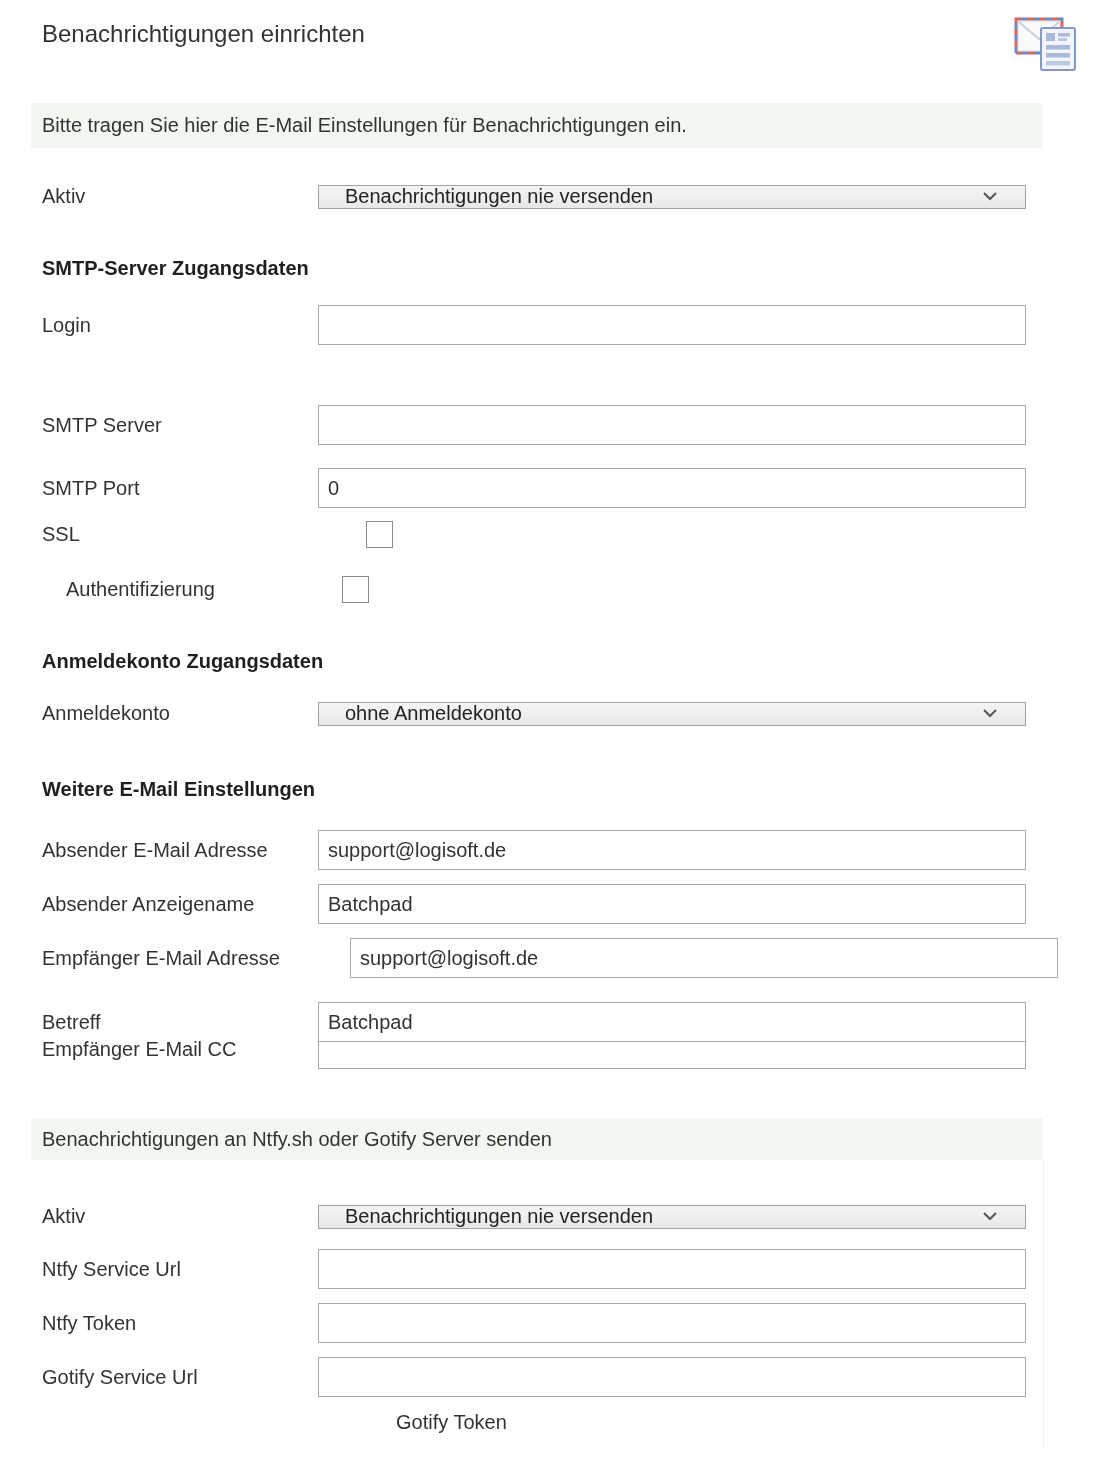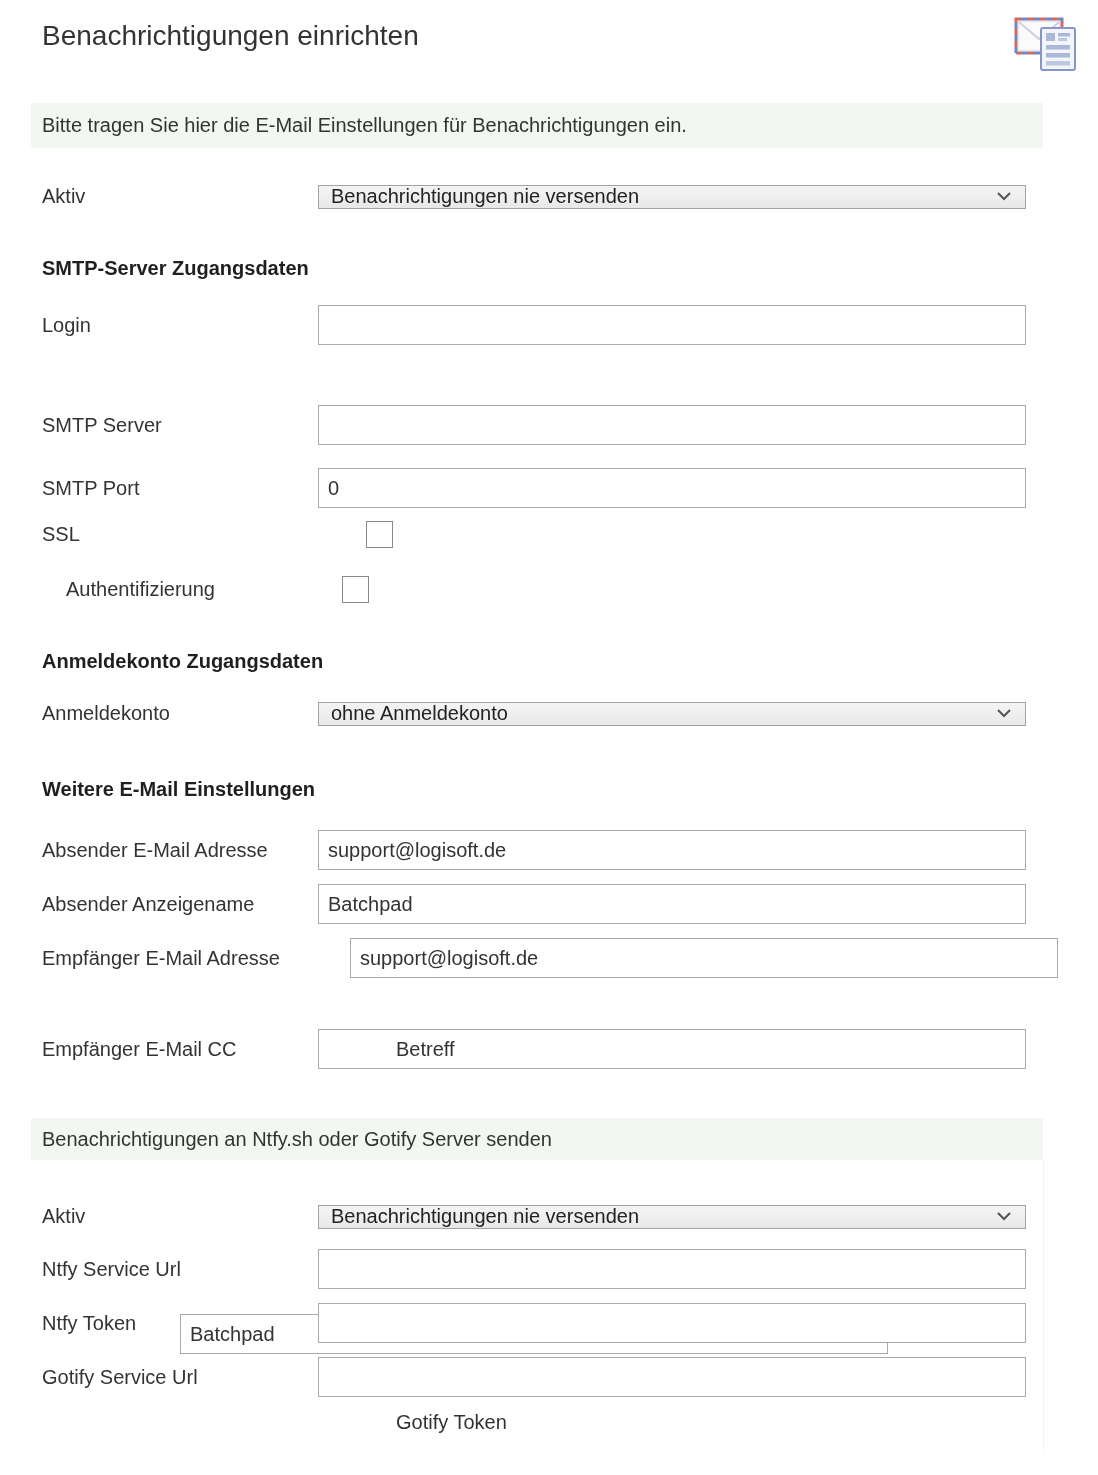--- a/index.html
+++ b/index.html
@@ -8,21 +8,21 @@
     background: #ffffff;
     font-family: "Liberation Sans", "DejaVu Sans", sans-serif;
     color: #333333;
     overflow: hidden;
   }
   .page { position: relative; width: 1098px; height: 1475px; }
 
   
   .page-title {
     position: absolute; left: 42px; top: 20px;
-    font-size: 28px; color: #333;
+    font-size: 24px; color: #333;
   }
   .header-icon { position: absolute; left: 1013px; top: 12px; width: 66px; height: 60px; }
 
   
   .banner {
     position: absolute; left: 31px; width: 1012px;
     background: #f2f7f2;
     display: flex; align-items: center;
     padding-left: 11px;
     font-size: 20px; color: #333;
@@ -57,21 +57,21 @@
     padding: 0 9px;
     outline: none;
   }
 
   
   .dropdown {
     width: 708px; height: 24px;
     border: 1px solid #a3a3a3;
     background: linear-gradient(180deg, #f4f4f4 0%, #eeeeee 60%, #e7e7e7 100%);
     display: flex; align-items: center;
-    padding: 0 12px;
+    padding: 0 26px;
     font-size: 20px; color: #222;
     cursor: default;
   }
   .dropdown .dd-text { flex: 1; white-space: nowrap; overflow: hidden; }
   .dropdown .chev { flex: 0 0 auto; margin-right: 2px; display: flex; align-items: center; }
 
   
   .checkbox {
     width: 27px; height: 27px;
     border: 1px solid #8a8a8a;
@@ -208,21 +208,21 @@
     </div>
   </div>
 
   <div class="row" style="top:992px; height:40px;margin-top:37px;">
     <div class="lbl">Empfänger E-Mail CC</div>
     <div class="field-area">
       <input class="textbox" type="text" value="" style="">
     </div>
   </div>
 
-  <div class="row" style="top:1038px; height:36px;flex-direction:column;">
+  <div class="row" style="top:1004px; height:36px;">
     <div class="lbl">Betreff</div>
     <div class="field-area">
       <input class="textbox" type="text" value="Batchpad" style="">
     </div>
   </div>
 
   <div class="banner banner-2">
     <span>Benachrichtigungen an Ntfy.sh oder Gotify Server senden</span>
   </div>
   <div class="edge-line"></div>

